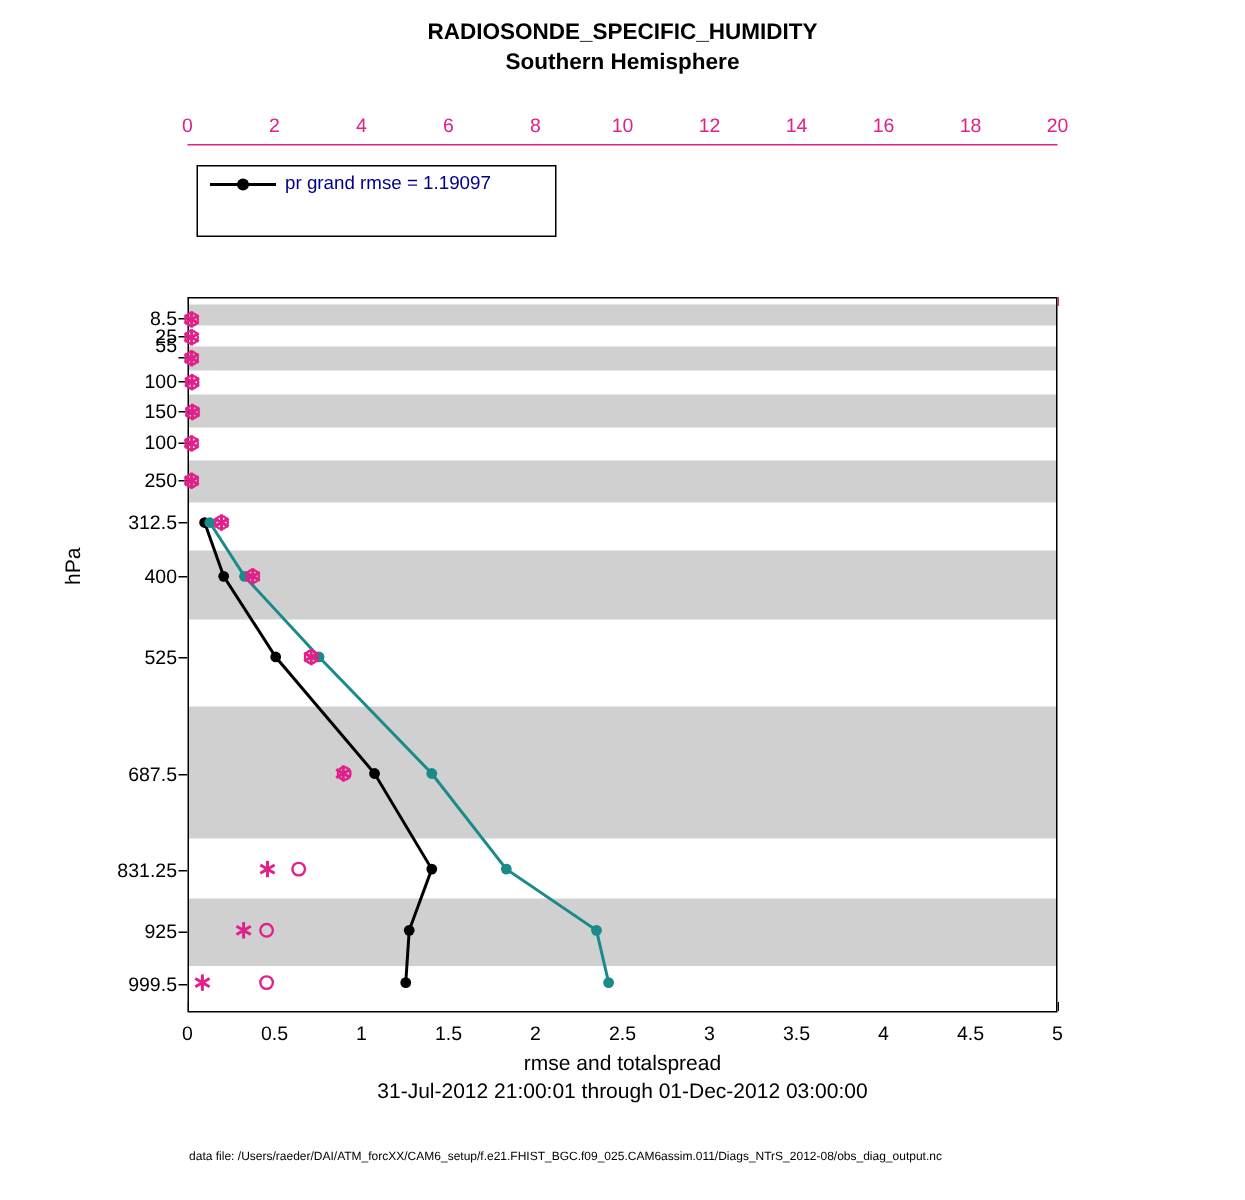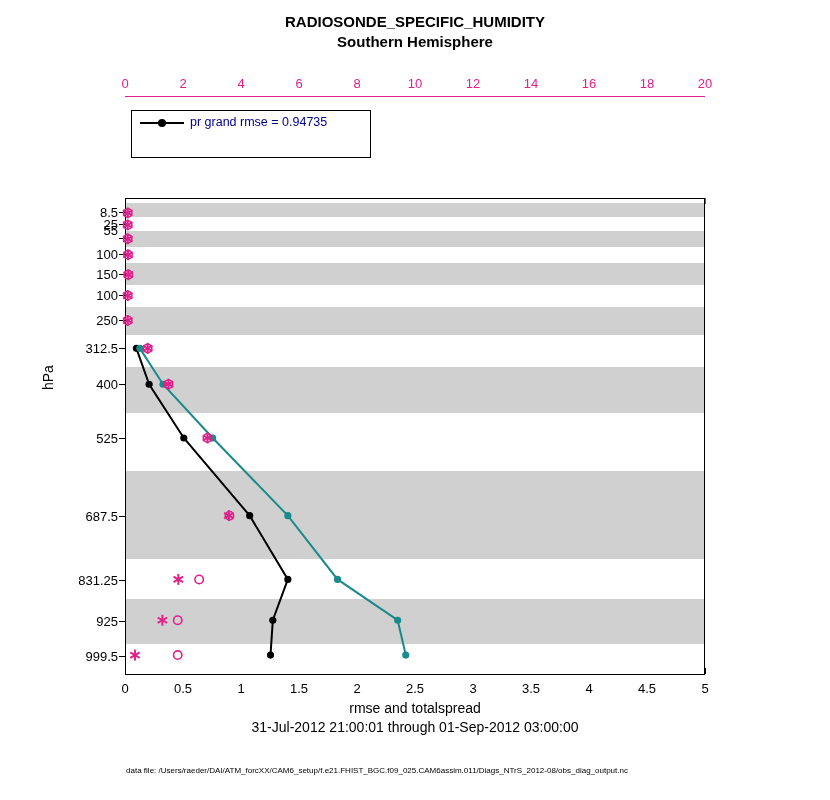--- a/index.html
+++ b/index.html
@@ -268,21 +268,21 @@
       <div class="ytick-label" style="top: 580px;">831.25</div>
       <div class="ytick-mark" style="top: 580px;"></div>
       <div class="ytick-label" style="top: 621px;">925</div>
       <div class="ytick-mark" style="top: 621px;"></div>
       <div class="ytick-label" style="top: 656px;">999.5</div>
       <div class="ytick-mark" style="top: 656px;"></div>
     </div>
 
   <div class="ylabel">hPa</div>
   <div class="xlabel">rmse and totalspread</div>
-  <div class="period">31-Jul-2012 21:00:01 through 01-Sep-2012 03:00:00</div>
+  <div class="period">31-Jul-2012 21:00:01 through 01-Dec-2012 03:00:00</div>
   <div class="datafile">data file: /Users/raeder/DAI/ATM_forcXX/CAM6_setup/f.e21.FHIST_BGC.f09_025.CAM6assim.011/Diags_NTrS_2012-08/obs_diag_output.nc</div>
 
   <div class="plot">
     <div id="bands">
         <div class="band" style="top: 4px; height: 14px;"></div>
         <div class="band" style="top: 32px; height: 16px;"></div>
         <div class="band" style="top: 64px; height: 22px;"></div>
         <div class="band" style="top: 108px; height: 28px;"></div>
         <div class="band" style="top: 168px; height: 46px;"></div>
         <div class="band" style="top: 272px; height: 88px;"></div>
@@ -389,17 +389,17 @@
         <circle cx="73.37" cy="382" r="4.2" fill="none" stroke="#e0218a" stroke-width="1.6"></circle>
         <circle cx="51.91" cy="423" r="4.2" fill="none" stroke="#e0218a" stroke-width="1.6"></circle>
         <circle cx="51.91" cy="458" r="4.2" fill="none" stroke="#e0218a" stroke-width="1.6"></circle>
       </svg>
   </div>
 
   <div class="legend">
     <div class="legend-row" style="top:0px;">
       <div class="legend-line" id="leg-line-0" style="background: rgb(0, 0, 0);"></div>
       <div class="legend-dot" id="leg-dot-0" style="background: rgb(0, 0, 0);"></div>
-      <div class="legend-text">pr grand rmse = 0.94735</div>
+      <div class="legend-text">pr grand rmse = 1.19097</div>
     </div>
   </div>
 
 </div>
 
 </body></html>

